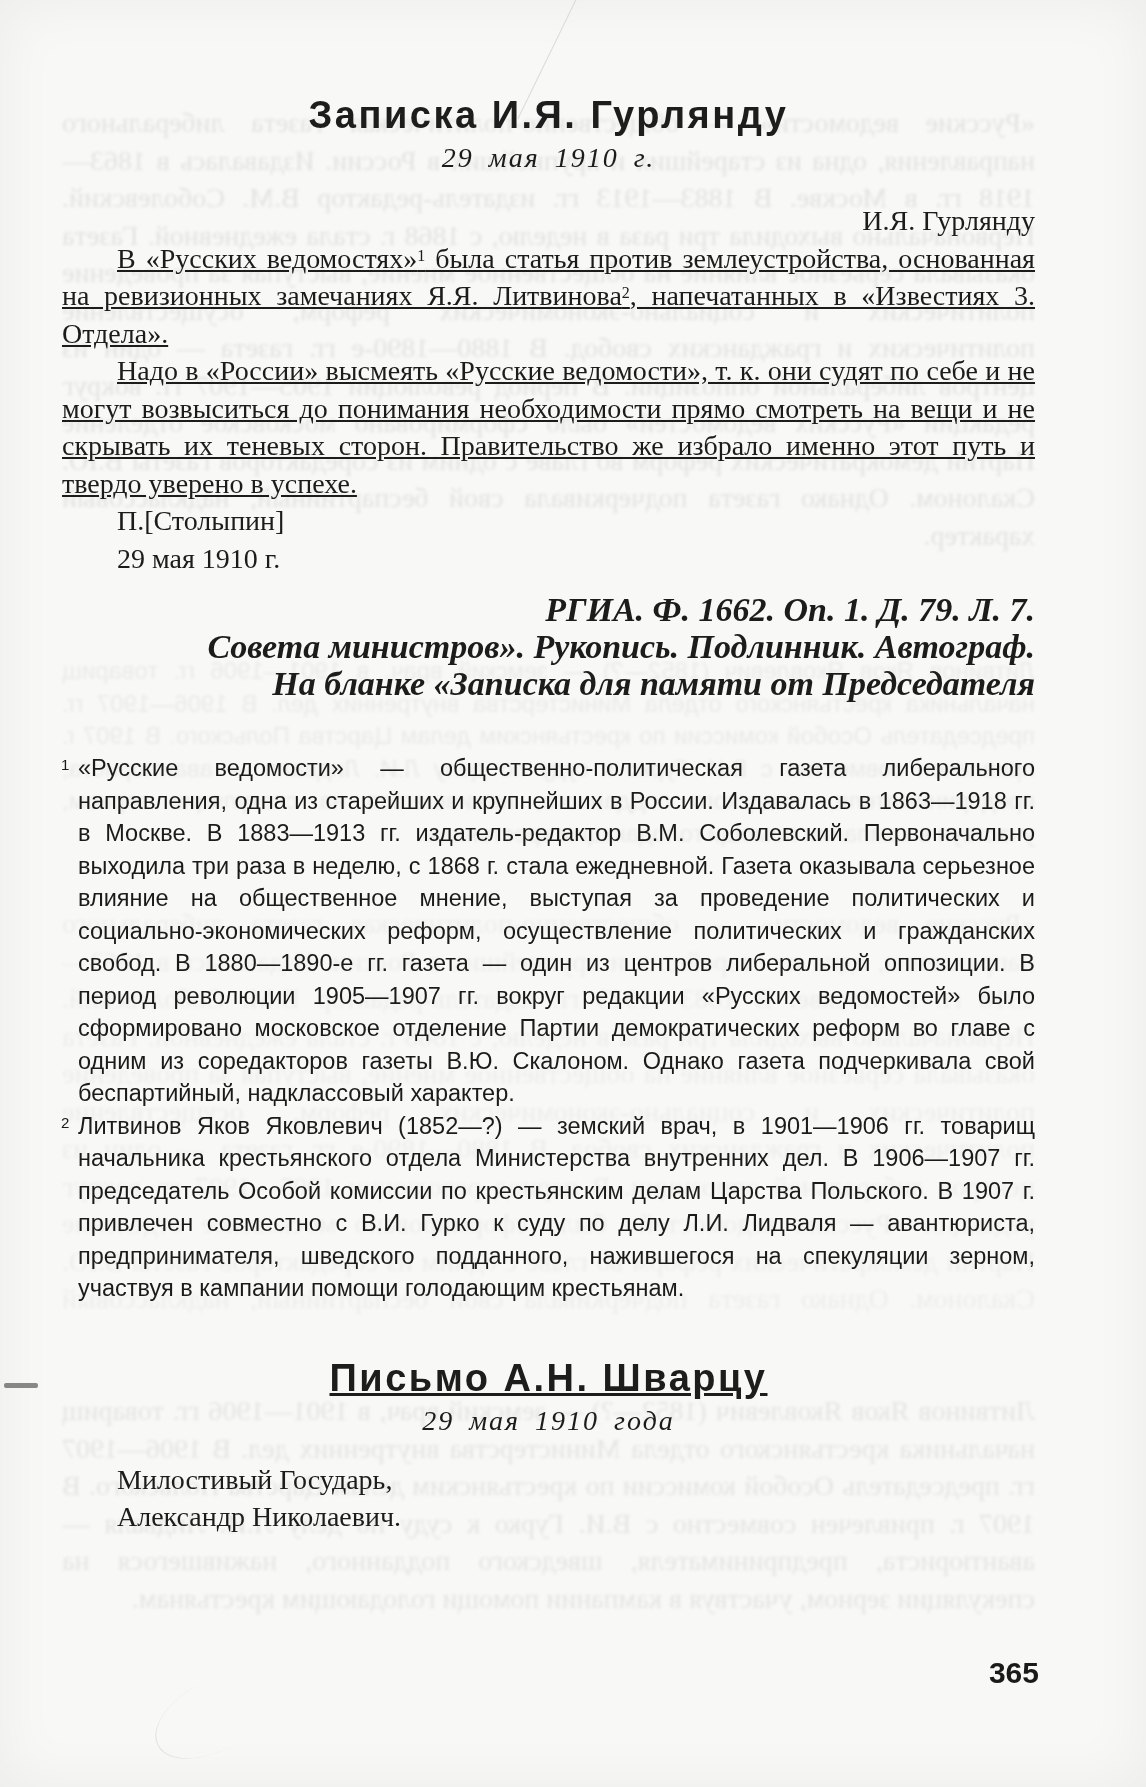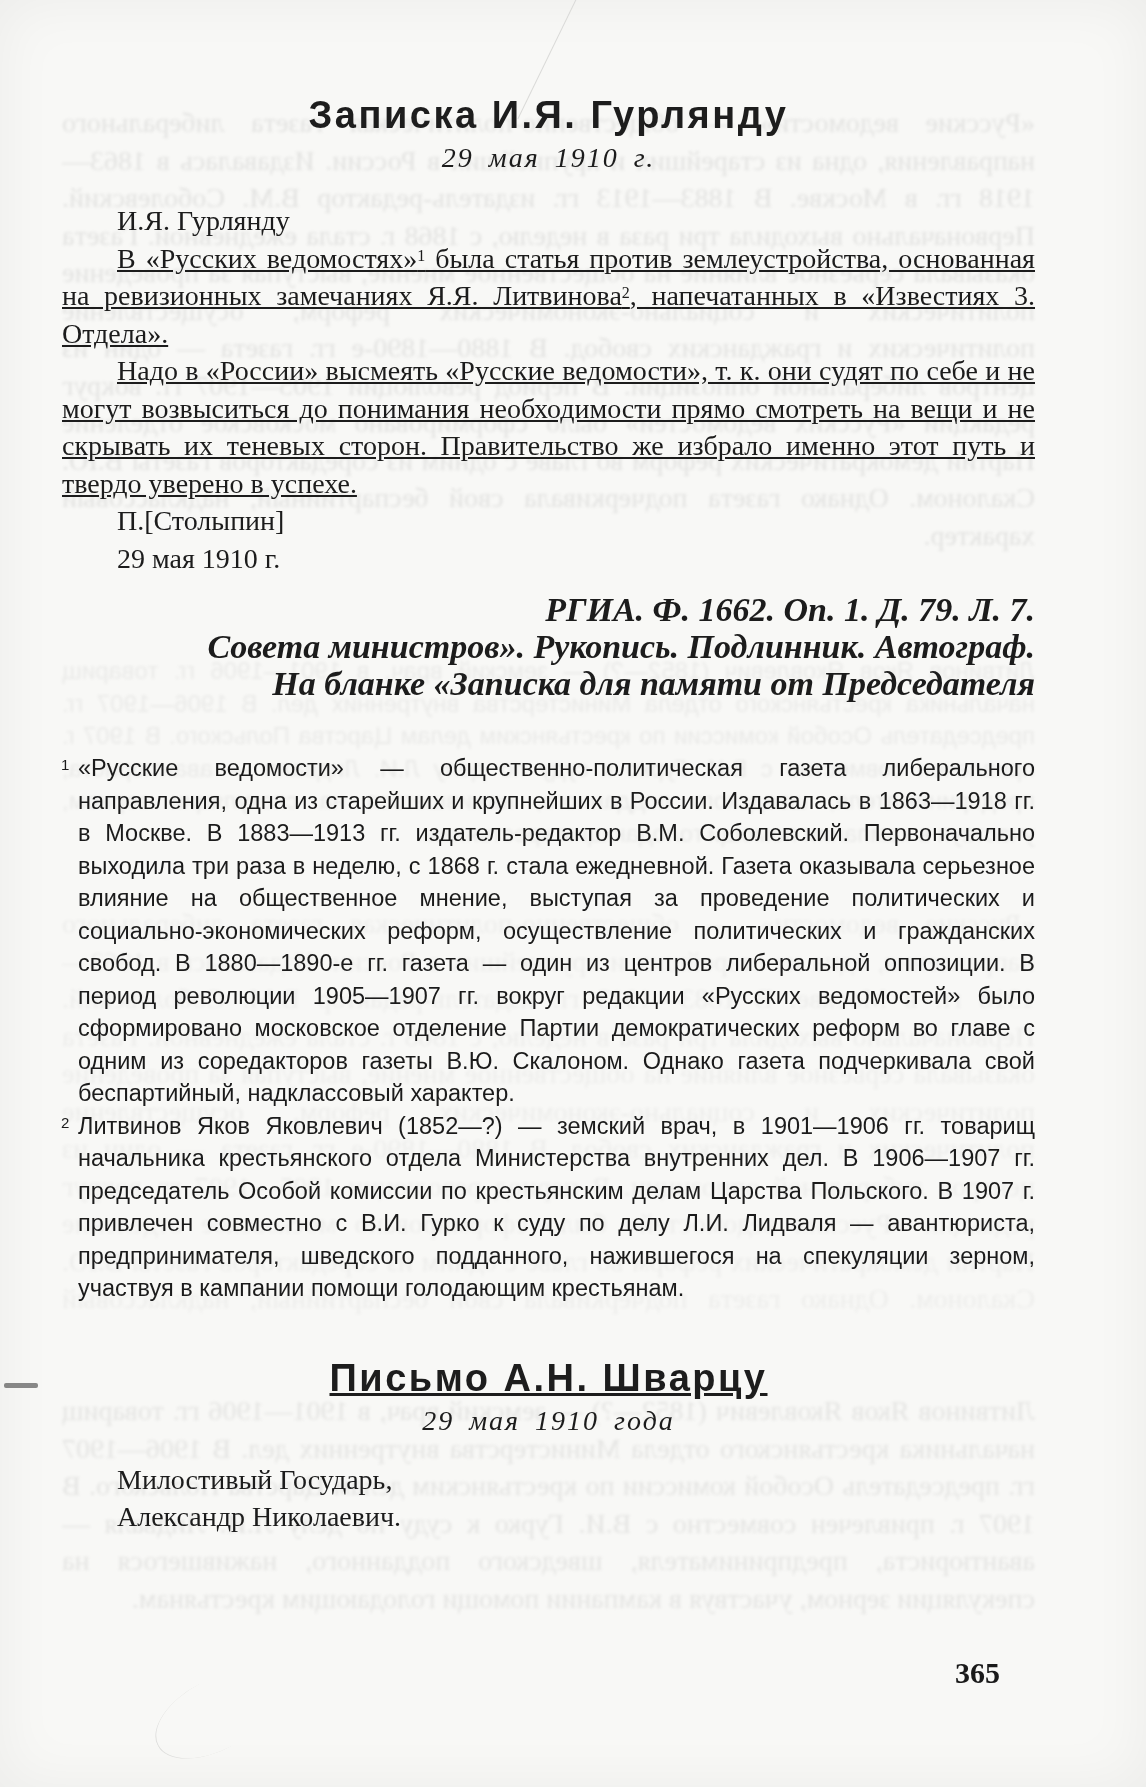--- a/index.html
+++ b/index.html
@@ -15,21 +15,21 @@
     margin:92px 0 0; text-align:center;
     font-family:"Liberation Sans", sans-serif; font-weight:700;
     font-size:38px; line-height:46px; letter-spacing:2.5px; color:#1d1d1d;
   }
   .doc-date {
     margin:2px 0 0; text-align:center;
     font-family:"Liberation Serif", serif; font-style:italic;
     font-size:28px; line-height:36px; letter-spacing:2px; word-spacing:6px;
   }
   .body-p { margin:0; font-size:28px; line-height:37.5px; }
-  .first-gap { margin-top:26px; }
+  .first-gap { margin-top:26px;text-align:right; }
   .indent { text-indent:55px; }
   .just { text-align:justify; hyphens:auto;text-decoration:underline; }
 
   .citation {
     margin-top:14px; text-align:right;
     font-style:italic; font-weight:700; font-size:34px; line-height:37px;
   }
 
   .footnotes { margin-top:50px; }
   .footnote {
@@ -43,22 +43,22 @@
     font-size:15px; font-weight:400;
   }
 
   .letter-title { margin-top:50px;text-decoration:underline; }
   .salut-gap { margin-top:22px; }
 
   sup.ref { font-size:16px; line-height:0; vertical-align:7px; }
 
   .page-number {
     position:absolute; top:1656px; left:955px; width:84px;
-    font-weight:700; font-size:30px;
-    font-family:Liberation Serif, serif; color:#1a1a1a;
+    text-align:right; font-weight:700; font-size:30px;
+    font-family:Liberation Sans, sans-serif; color:#1a1a1a;
   }
 
   
   .bleed-block {
     position:absolute; left:62px; width:973px; overflow:hidden;
     transform:scaleX(-1); filter:blur(1.4px); pointer-events:none;
     text-align:justify; color:#5f5f5f;
   }
   .bb-serif { font-family:"Liberation Serif", serif; font-size:28px; line-height:37.5px; }
   .bb-sans  { font-family:"Liberation Sans", sans-serif; font-size:24px; line-height:32.5px; }

